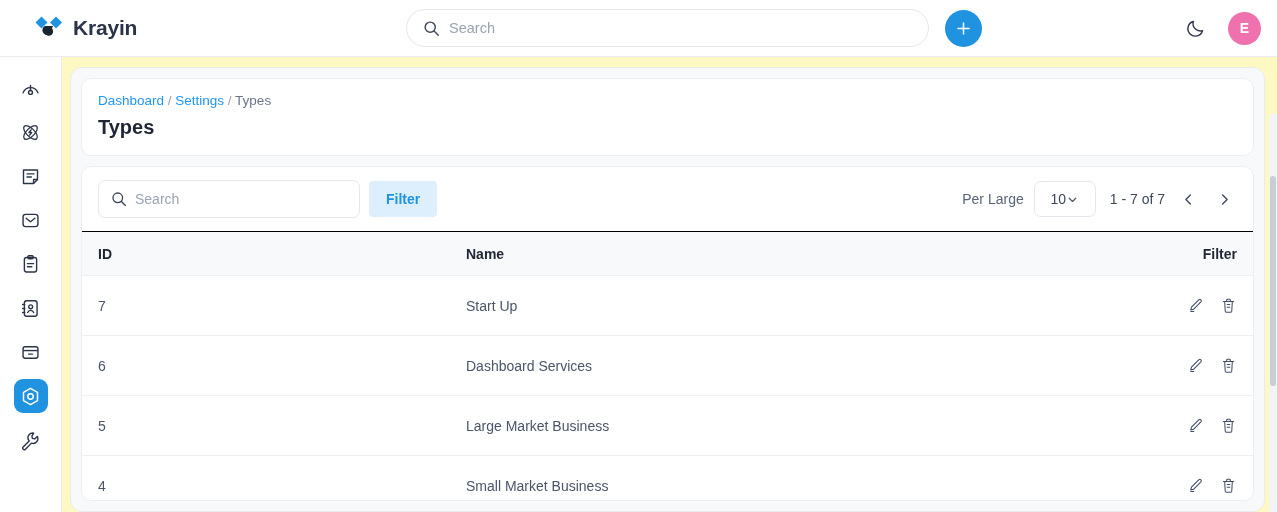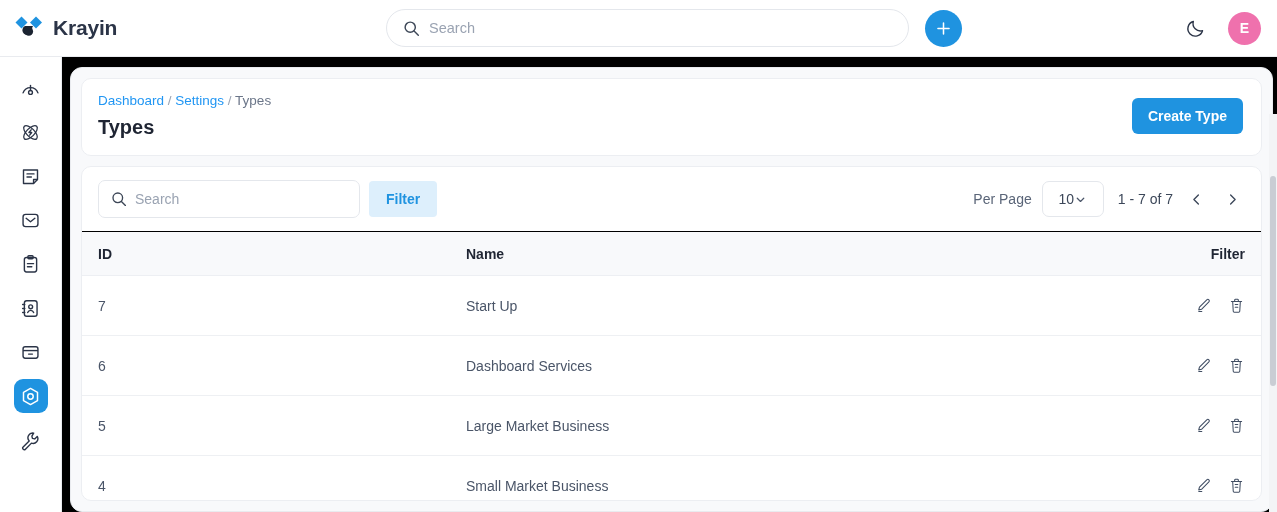--- a/index.html
+++ b/index.html
@@ -10,21 +10,21 @@
     overflow: hidden;
   }
   .app { position: relative; width: 1277px; height: 512px; display: flex; flex-direction: column; }
 
   
   .topbar {
     height: 57px; min-height: 57px;
     background: #ffffff;
     border-bottom: 1px solid #e9ebef;
     display: flex; align-items: center;
-    padding: 0 16px 0 14px;
+    padding: 0 16px 0 34px;
     position: relative;
     z-index: 5;
   }
   .brand { display: flex; align-items: center; gap: 9px; width: 330px; }
   .brand-logo { width: 30px; height: 26px; position: relative; display: block; }
   .brand-name {
     font-size: 21px; font-weight: bold; color: #2b3447; letter-spacing: -0.2px;
   }
 
   .search-wrap { flex: 0 0 auto; display: flex; align-items: center; gap: 16px; margin-left: 42px; }
@@ -75,22 +75,22 @@
   .side-item {
     width: 34px; height: 34px; border-radius: 9px;
     display: flex; align-items: center; justify-content: center;
     cursor: pointer; color: #2b3447;
   }
   .side-item.active { background: #1f93e0; color: #ffffff; }
 
   
   .main {
     flex: 1; min-width: 0;
-    background: #000000;
-    padding: 10px 4px 0 8px;
+    background: #fef9c3;
+    padding: 10px 12px 0 8px;
     position: relative;
   }
   .panel {
     border: 1px solid #e9ebef;
     border-radius: 12px;
     background: #f8f9fb;
     height: 100%;
     padding: 10px;
     display: flex; flex-direction: column;
     gap: 10px;
@@ -357,39 +357,38 @@
     <div class="main">
       <div class="panel">
 
         <div class="card page-head">
           <div>
             <div class="breadcrumb">
               <a>Dashboard</a><span class="sep"> / </span><a>Settings</a><span class="sep"> / </span><span>Types</span>
             </div>
             <div class="page-title">Types</div>
           </div>
-          <button class="create-btn">Create Type</button>
         </div>
 
         <div class="card table-card">
 
           <div class="toolbar">
             <div class="tb-search">
               <span>
                 <svg width="16" height="16" viewBox="0 0 20 20" fill="none" stroke="#3d4757" stroke-width="1.7">
                   <circle cx="8.5" cy="8.5" r="6"></circle>
                   <line x1="13" y1="13" x2="18" y2="18" stroke-linecap="round"></line>
                 </svg>
               </span>
               <input type="text" value="" placeholder="Search" style="">
             </div>
             <button class="filter-btn">Filter</button>
 
             <div class="pager">
-              <span class="pager-label">Per Page</span>
+              <span class="pager-label">Per Large</span>
               <div class="per-select">
                 <span>10</span>
                 <span>
                   <svg width="13" height="13" viewBox="0 0 20 20" fill="none" stroke="#4a5568" stroke-width="1.9" stroke-linecap="round" stroke-linejoin="round">
                     <polyline points="5,8 10,13 15,8"></polyline>
                   </svg>
                 </span>
               </div>
               <span class="range">1 - 7 of 7</span>
               <button class="pg-btn">

